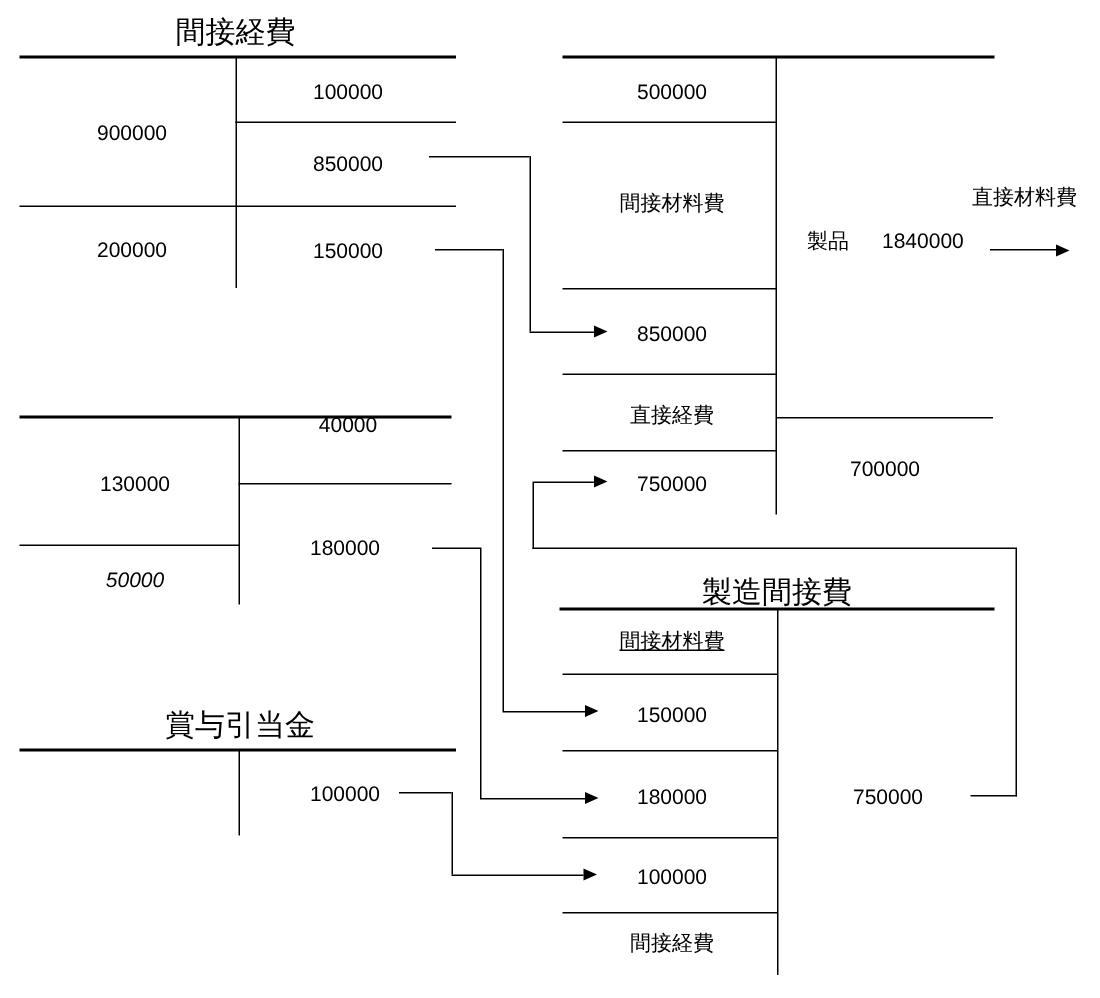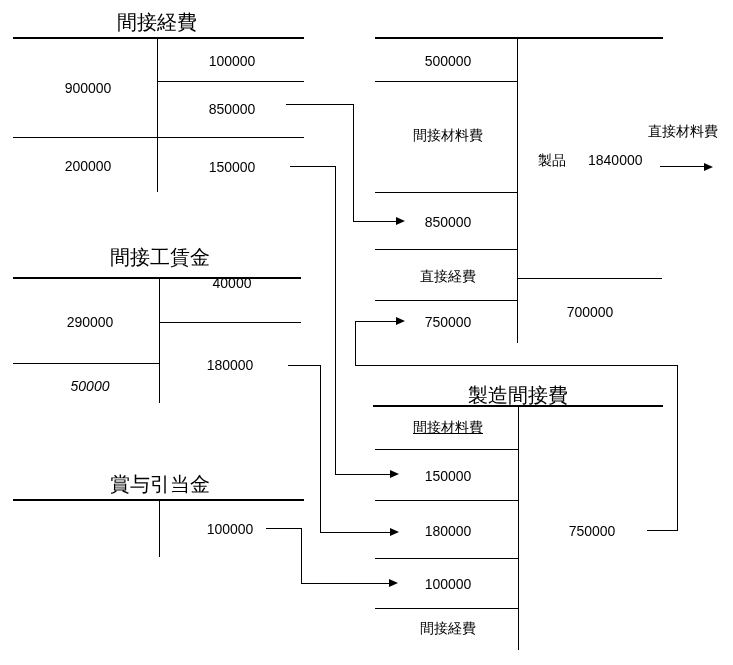--- a/index.html
+++ b/index.html
@@ -47,26 +47,25 @@
   <div class="hl2" style="left:13px;top:37px;width:291px;"></div>
   <div class="vl" style="left:157px;top:38px;height:154px;"></div>
   <div class="hl" style="left:157px;top:81px;width:147px;"></div>
   <div class="hl" style="left:13px;top:137px;width:291px;"></div>
   <div class="lbl" style="left:48px;top:80px;width:80px;">900000</div>
   <div class="lbl" style="left:48px;top:158px;width:80px;">200000</div>
   <div class="lbl" style="left:192px;top:53px;width:80px;">100000</div>
   <div class="lbl" style="left:192px;top:101px;width:80px;">850000</div>
   <div class="lbl" style="left:192px;top:159px;width:80px;">150000</div>
 
-  <div class="lbl title" style="left:95px;top:245px;width:130px;">間接工賃金</div>
   <div class="hl2" style="left:13px;top:277px;width:288px;"></div>
   <div class="vl" style="left:159px;top:278px;height:125px;"></div>
   <div class="hl" style="left:159px;top:322px;width:142px;"></div>
   <div class="hl" style="left:13px;top:363px;width:147px;"></div>
-  <div class="lbl" style="left:50px;top:314px;width:80px;">290000</div>
+  <div class="lbl" style="left:50px;top:314px;width:80px;">130000</div>
   <div class="lbl" style="left:50px;top:378px;width:80px;font-style:italic;">50000</div>
   <div class="lbl" style="left:192px;top:275px;width:80px;">40000</div>
   <div class="lbl" style="left:190px;top:357px;width:80px;">180000</div>
 
   <div class="lbl title" style="left:95px;top:472px;width:130px;">賞与引当金</div>
   <div class="hl2" style="left:13px;top:499px;width:291px;"></div>
   <div class="vl" style="left:159px;top:500px;height:57px;"></div>
   <div class="lbl" style="left:190px;top:521px;width:80px;">100000</div>
 
   <div class="hl2" style="left:375px;top:37px;width:288px;"></div>

